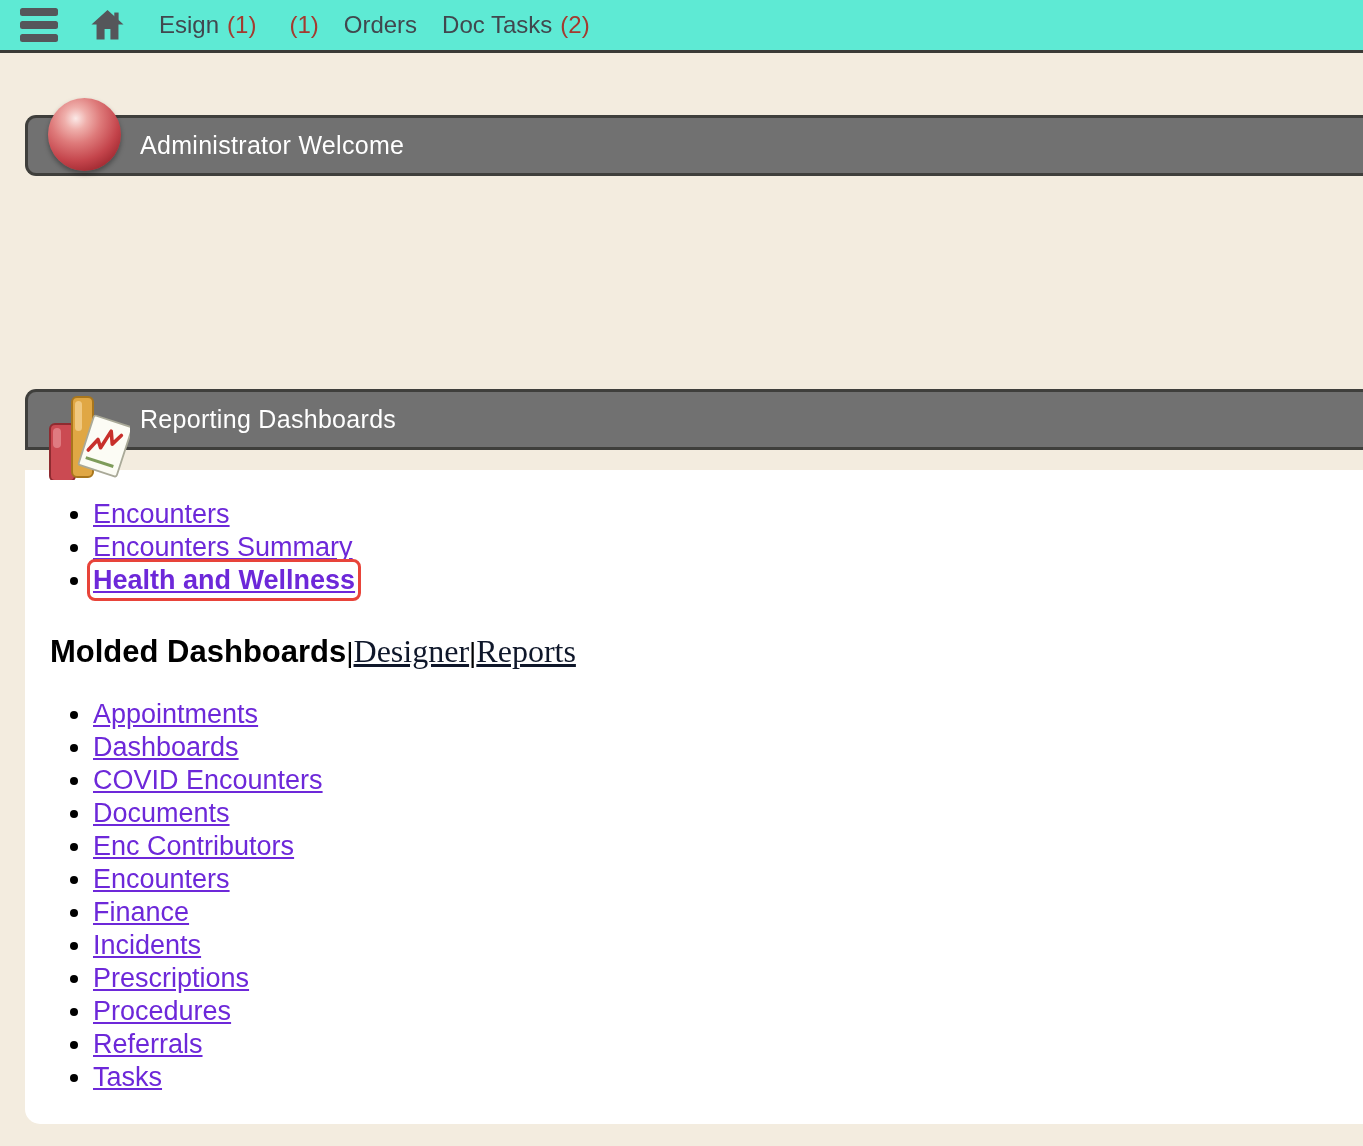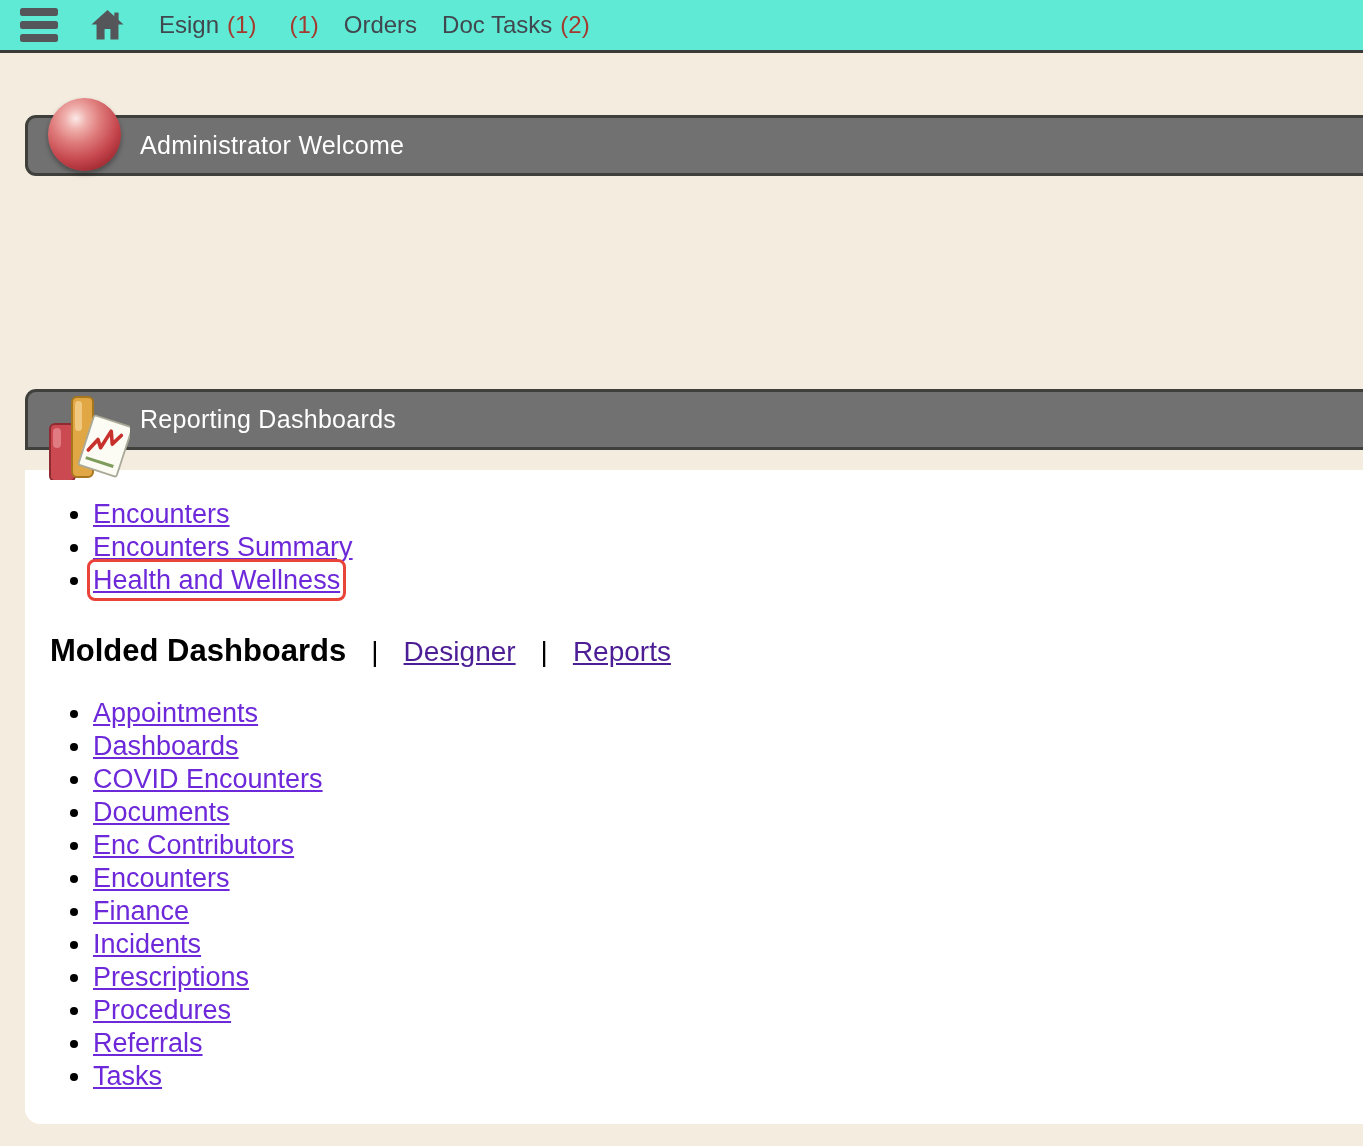--- a/index.html
+++ b/index.html
@@ -67,29 +67,29 @@
     position: absolute; left: 25px; right: 0; top: 470px; height: 654px;
     background: #FFFFFF;
     border-radius: 0 0 0 15px;
   }
   .link-list {
     margin: 28px 0 0 0; padding-left: 68px;
     font-size: 27px; line-height: 33px; color: #000;
   }
   .link-list li { color: #000; }
   .dash-link { color: #6d28d9; text-decoration: underline; cursor: pointer; }
-  li.hl .dash-link { outline: 3px solid #E8443A; outline-offset: 3px; border-radius: 2px; }
+  li.hl .dash-link { outline: 3px solid #E8443A; outline-offset: 3px; border-radius: 2px; font-weight: bold; }
 
   .molded-heading {
     margin: 36px 0 0 25px;
     font-size: 31px; font-weight: bold; color: #000;
-    display: flex; align-items: baseline; gap: 25px;
+    display: flex; align-items: baseline; gap: 0;
   }
   .sep { font-weight: normal; font-size: 28px; color: #000; }
-  .heading-link { font-weight: normal; font-size: 28px; color: #4c1d95; text-decoration: underline; cursor: pointer; }
+  .heading-link { font-weight: normal; font-size: 32px; color: #0f172a; text-decoration: underline; cursor: pointer; font-family: Liberation Serif, serif; }
 </style>
 </head>
 <body>
 
 <header class="topbar">
   <div class="hamburger">
     <span></span>
     <span></span>
     <span></span>
   </div>

